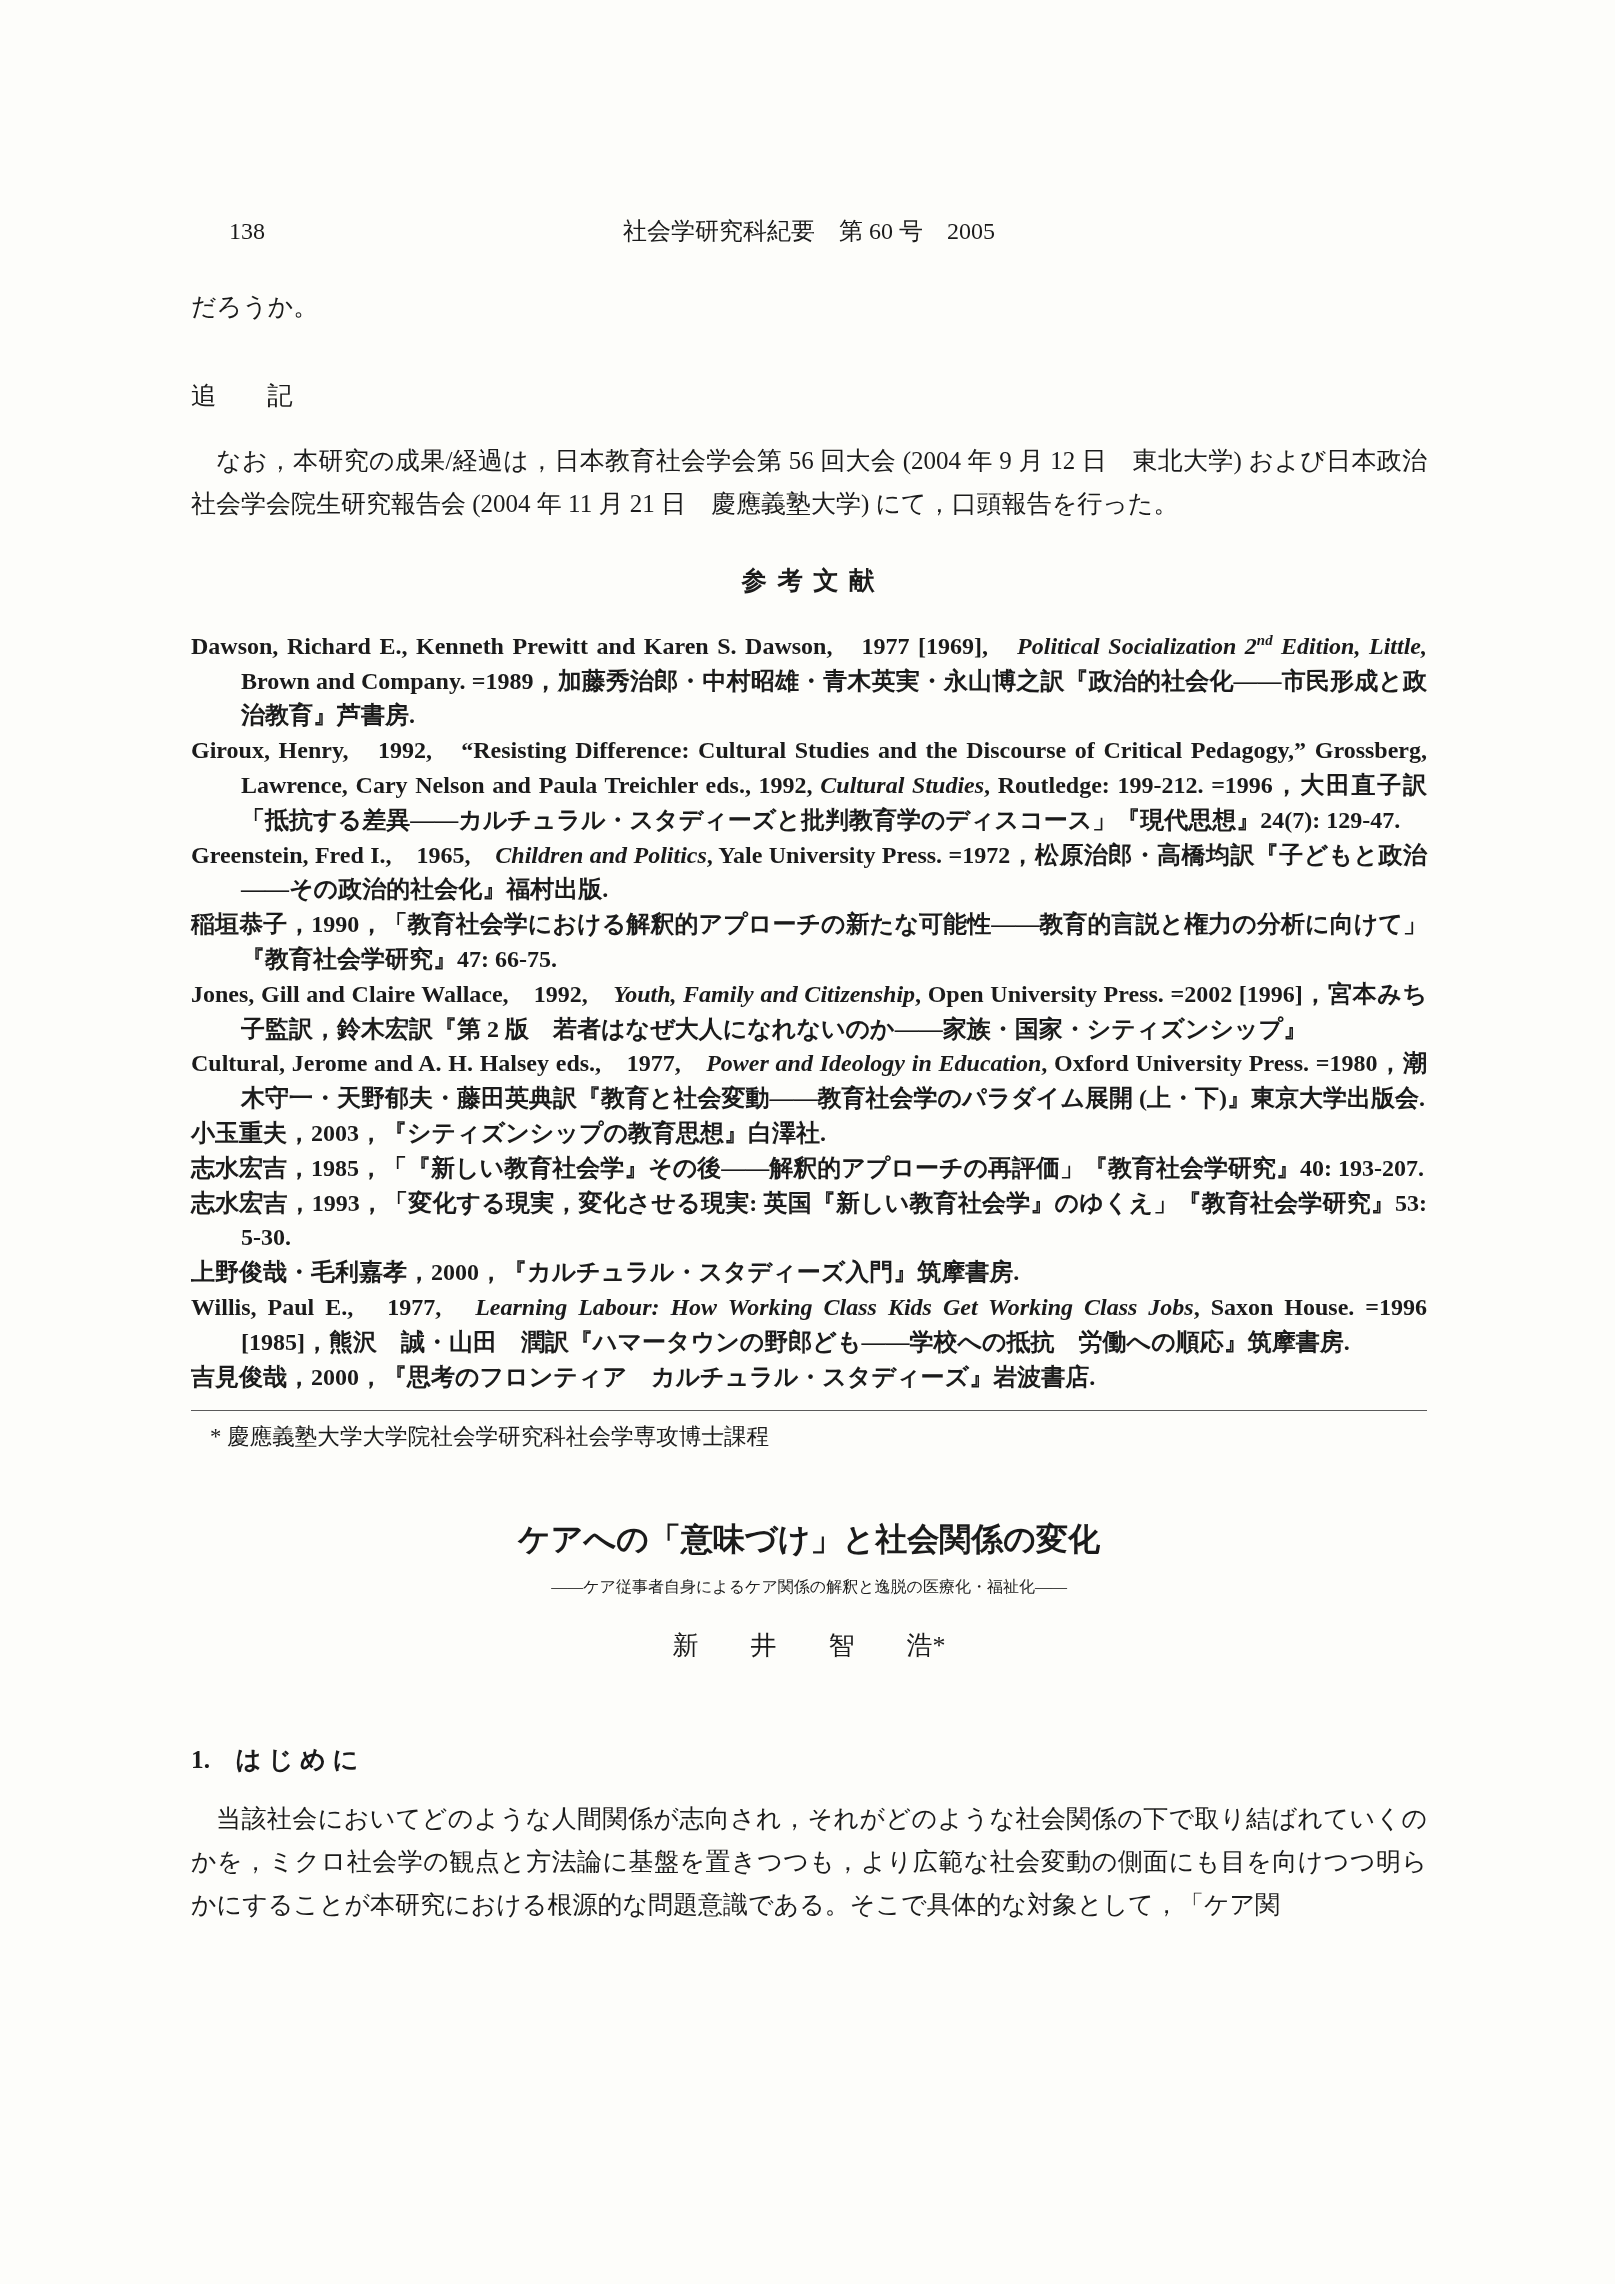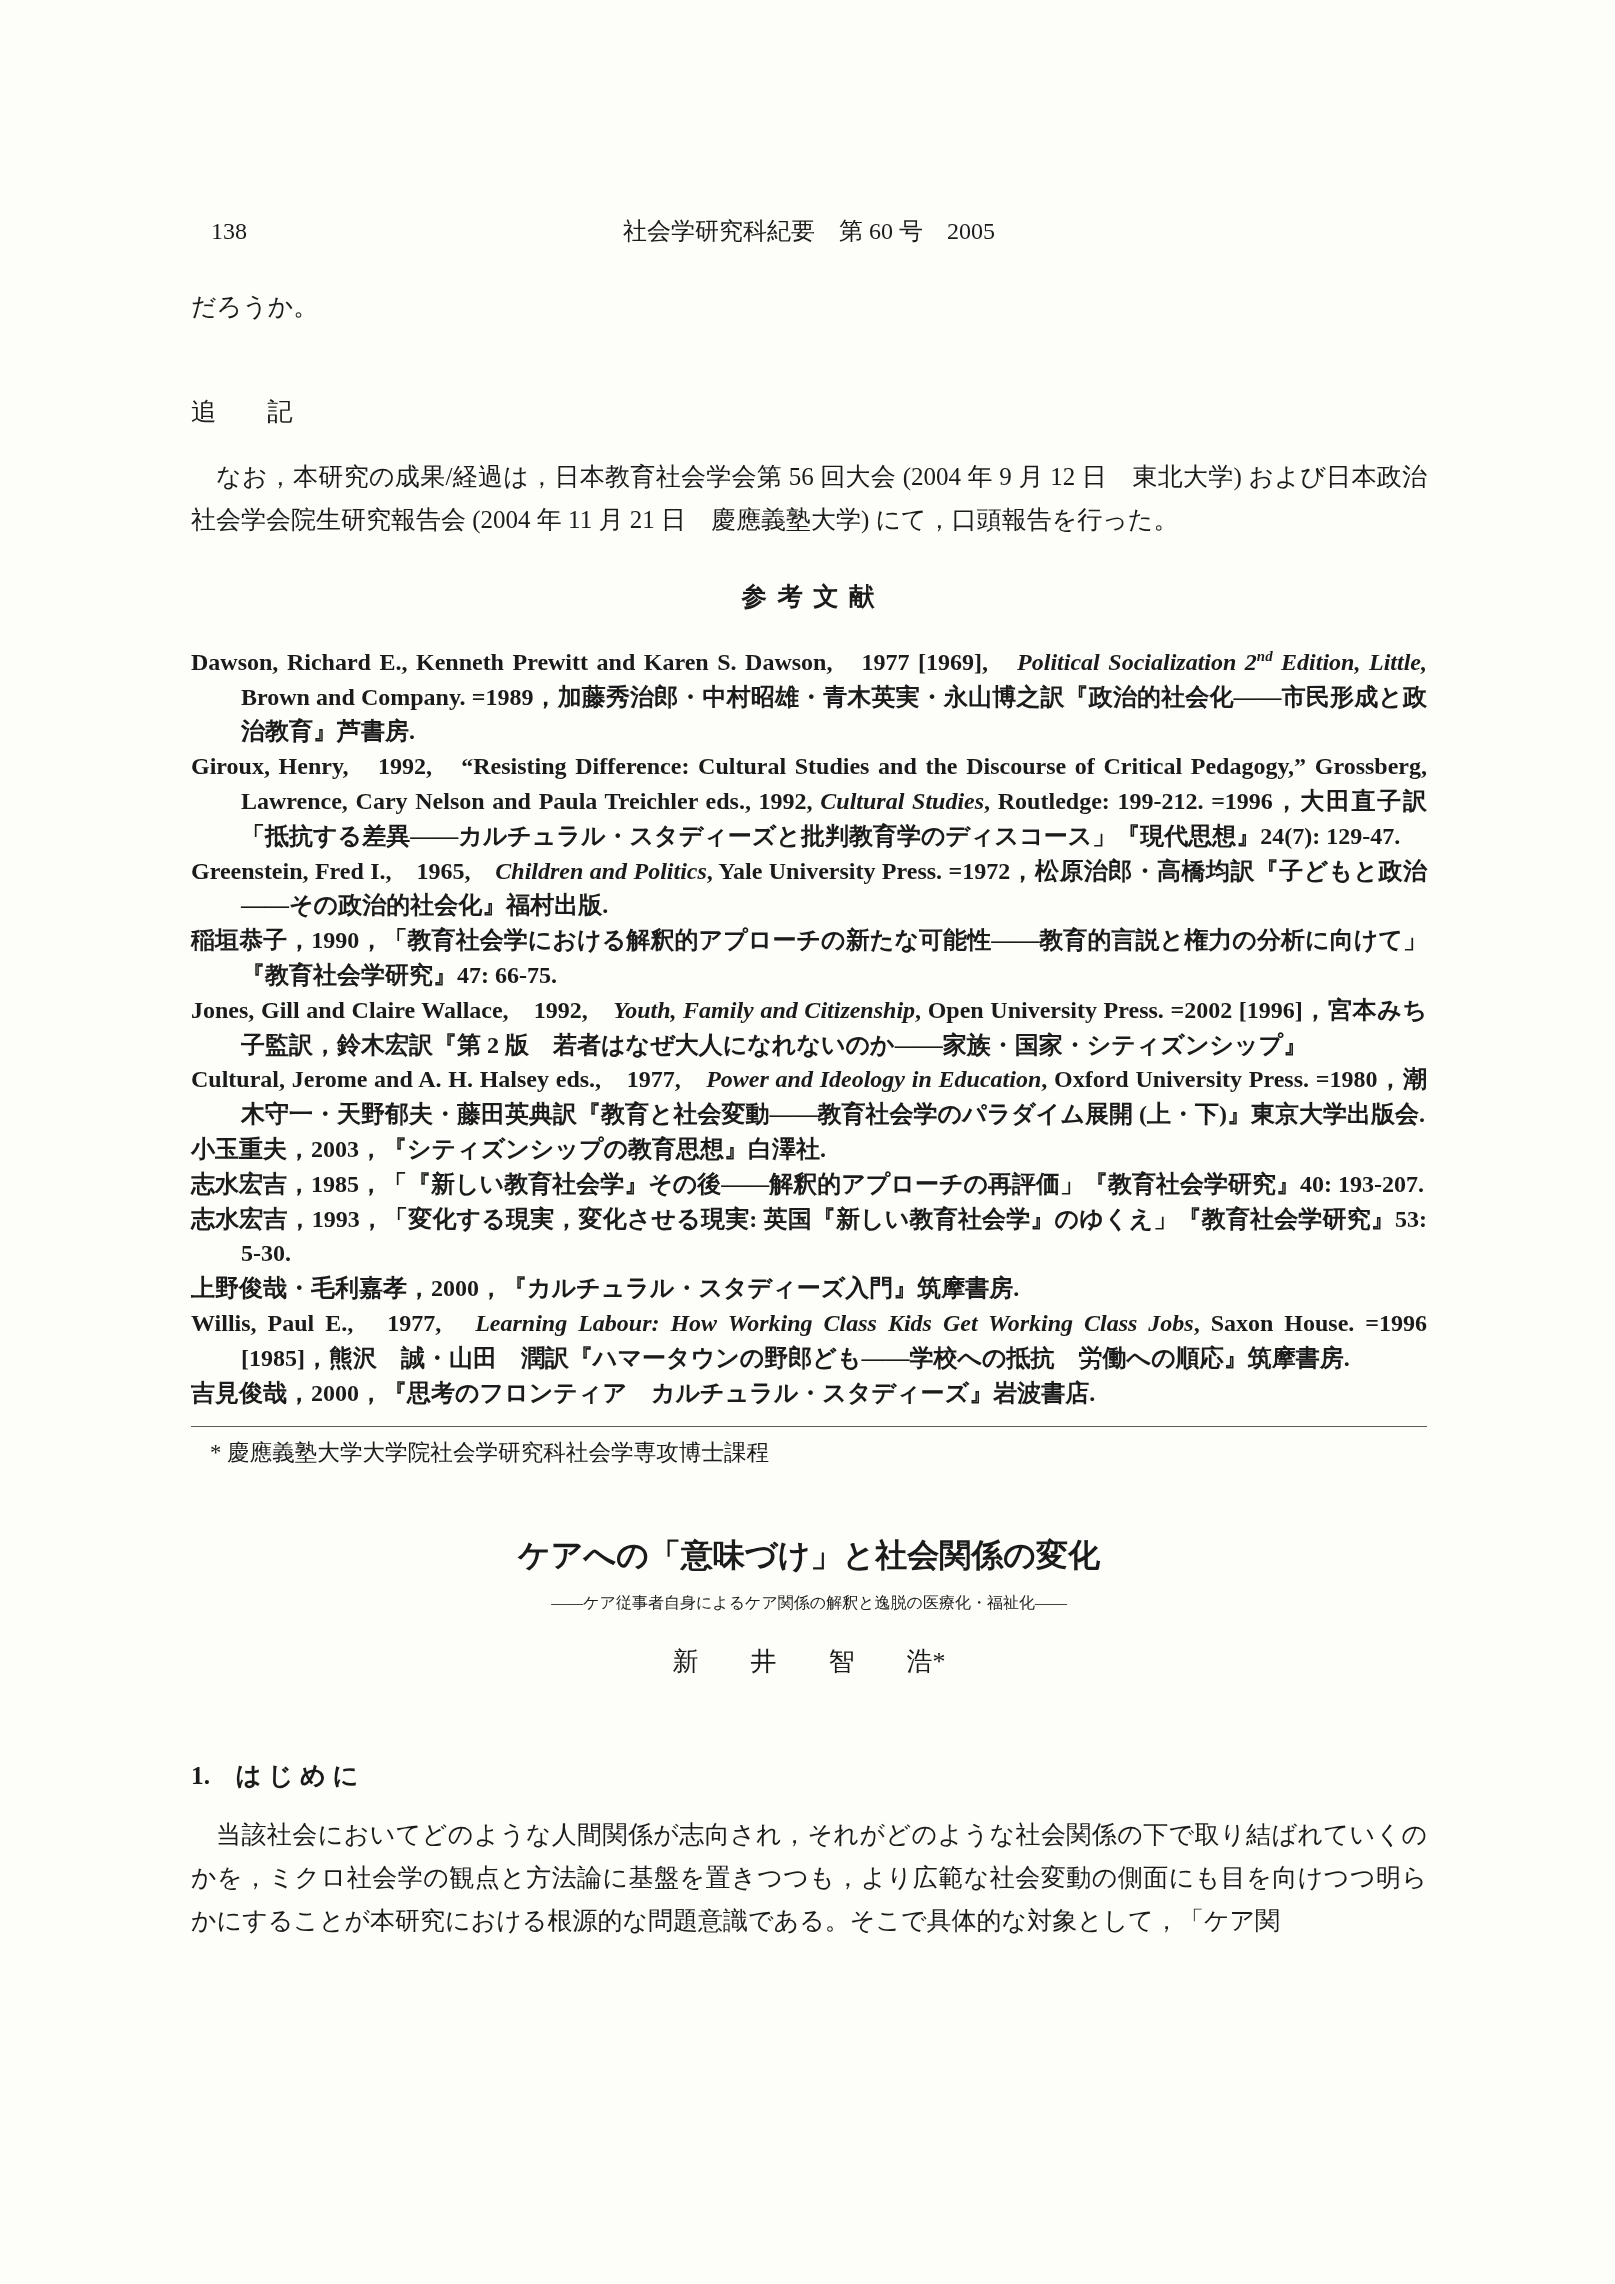--- a/index.html
+++ b/index.html
@@ -13,23 +13,23 @@
     font-family: "Liberation Serif", "DejaVu Serif", serif;
     font-size: 25px;
     line-height: 1.6;
     padding: 212px 189px 0 191px;
     position: relative;
     overflow: hidden;
   }
   p { margin: 0; }
 
   .header { position: relative; text-align: center; font-size: 24px; margin-bottom: 37px; }
-  .pagenum { position: absolute; left: 20px; top: 0; }
+  .pagenum { position: absolute; left: 38px; top: 0; }
 
-  .carry { margin-bottom: 64px; }
+  .carry { margin-bottom: 48px; }
 
   .ps-heading { font-weight: normal; font-size: 25.4px; margin: 0 0 22.6px; }
   .ps-body { text-indent: 1em; text-align: justify; line-height: 1.75; margin: 0 0 34px; }
 
   .refs-heading { font-weight: bold; font-size: 25.4px; text-align: center; letter-spacing: 0.08em; margin: 0 0 28px; }
 
   .reflist { font-size: 24px; line-height: 1.45; text-align: justify; font-weight: bold; }
   .ref { padding-left: 50px; text-indent: -50px; }
   .it { font-style: italic; }
   .sup { vertical-align: super; font-size: 0.62em; line-height: 0; }

